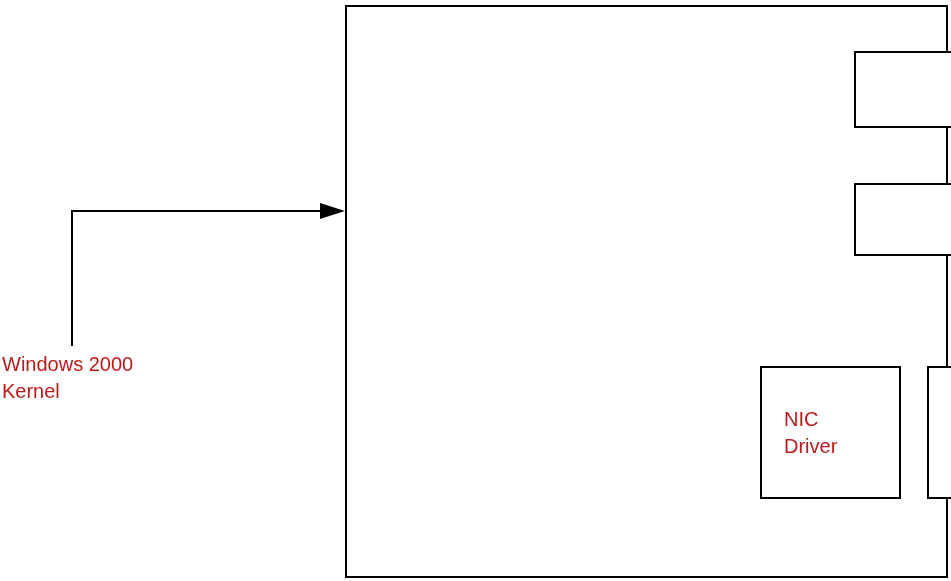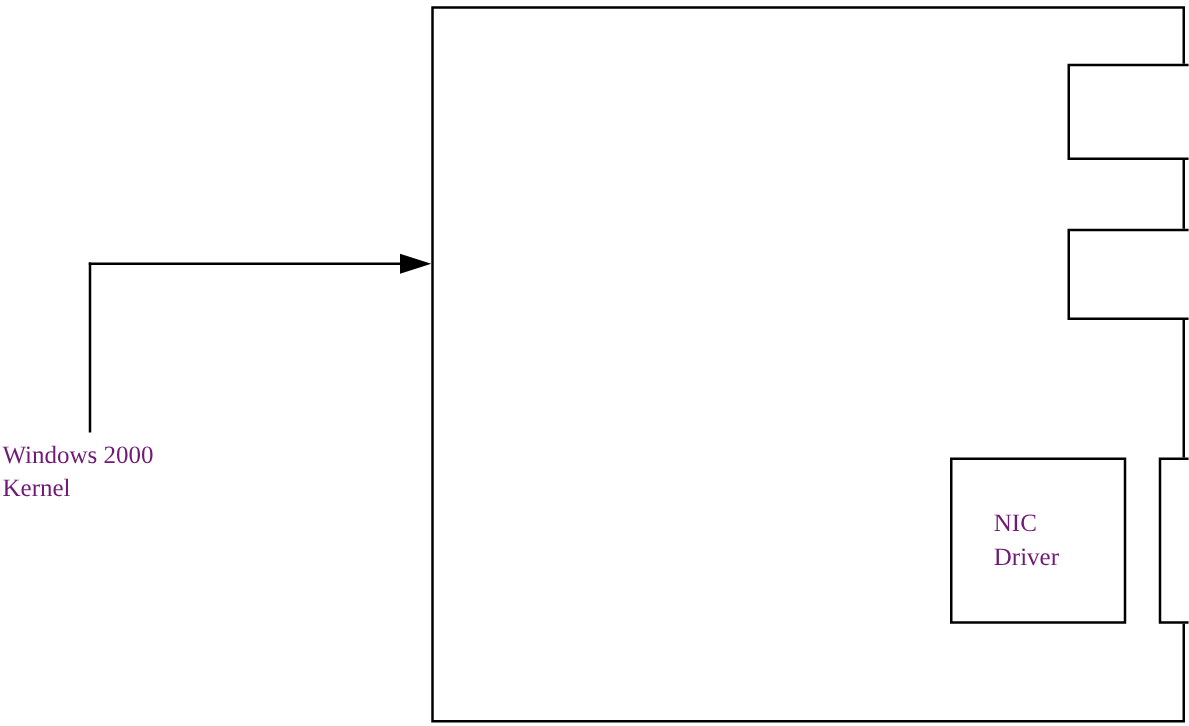--- a/index.html
+++ b/index.html
@@ -5,22 +5,22 @@
   html, body {
     margin: 0;
     padding: 0;
     background: #ffffff;
   }
   #page {
     position: relative;
     width: 951px;
     height: 581px;
     background: #ffffff;
-    font-family: Liberation Serif, serif;
-    color: #701a75;
+    font-family: Liberation Sans, sans-serif;
+    color: #b91c1c;
     overflow: hidden;
   }
   .box {
     position: absolute;
     border: 2px solid #000000;
     background: #ffffff;
     box-sizing: border-box;
   }
   #container-box {
     left: 345px;
@@ -46,21 +46,21 @@
     left: 507px;
     top: 176px;
     width: 292px;
     height: 73px;
   }
   .nic-box {
     top: 359px;
     width: 141px;
     height: 133px;
     justify-content: flex-start;
-    padding-left: 33px;
+    padding-left: 22px;
     text-align: left;
   }
   #nic-box-1 { left: 413px; }
   #nic-box-2 { left: 580px; }
   #kernel-label {
     position: absolute;
     left: 2px;
     top: 351px;
     font-size: 20px;
     line-height: 27px;

